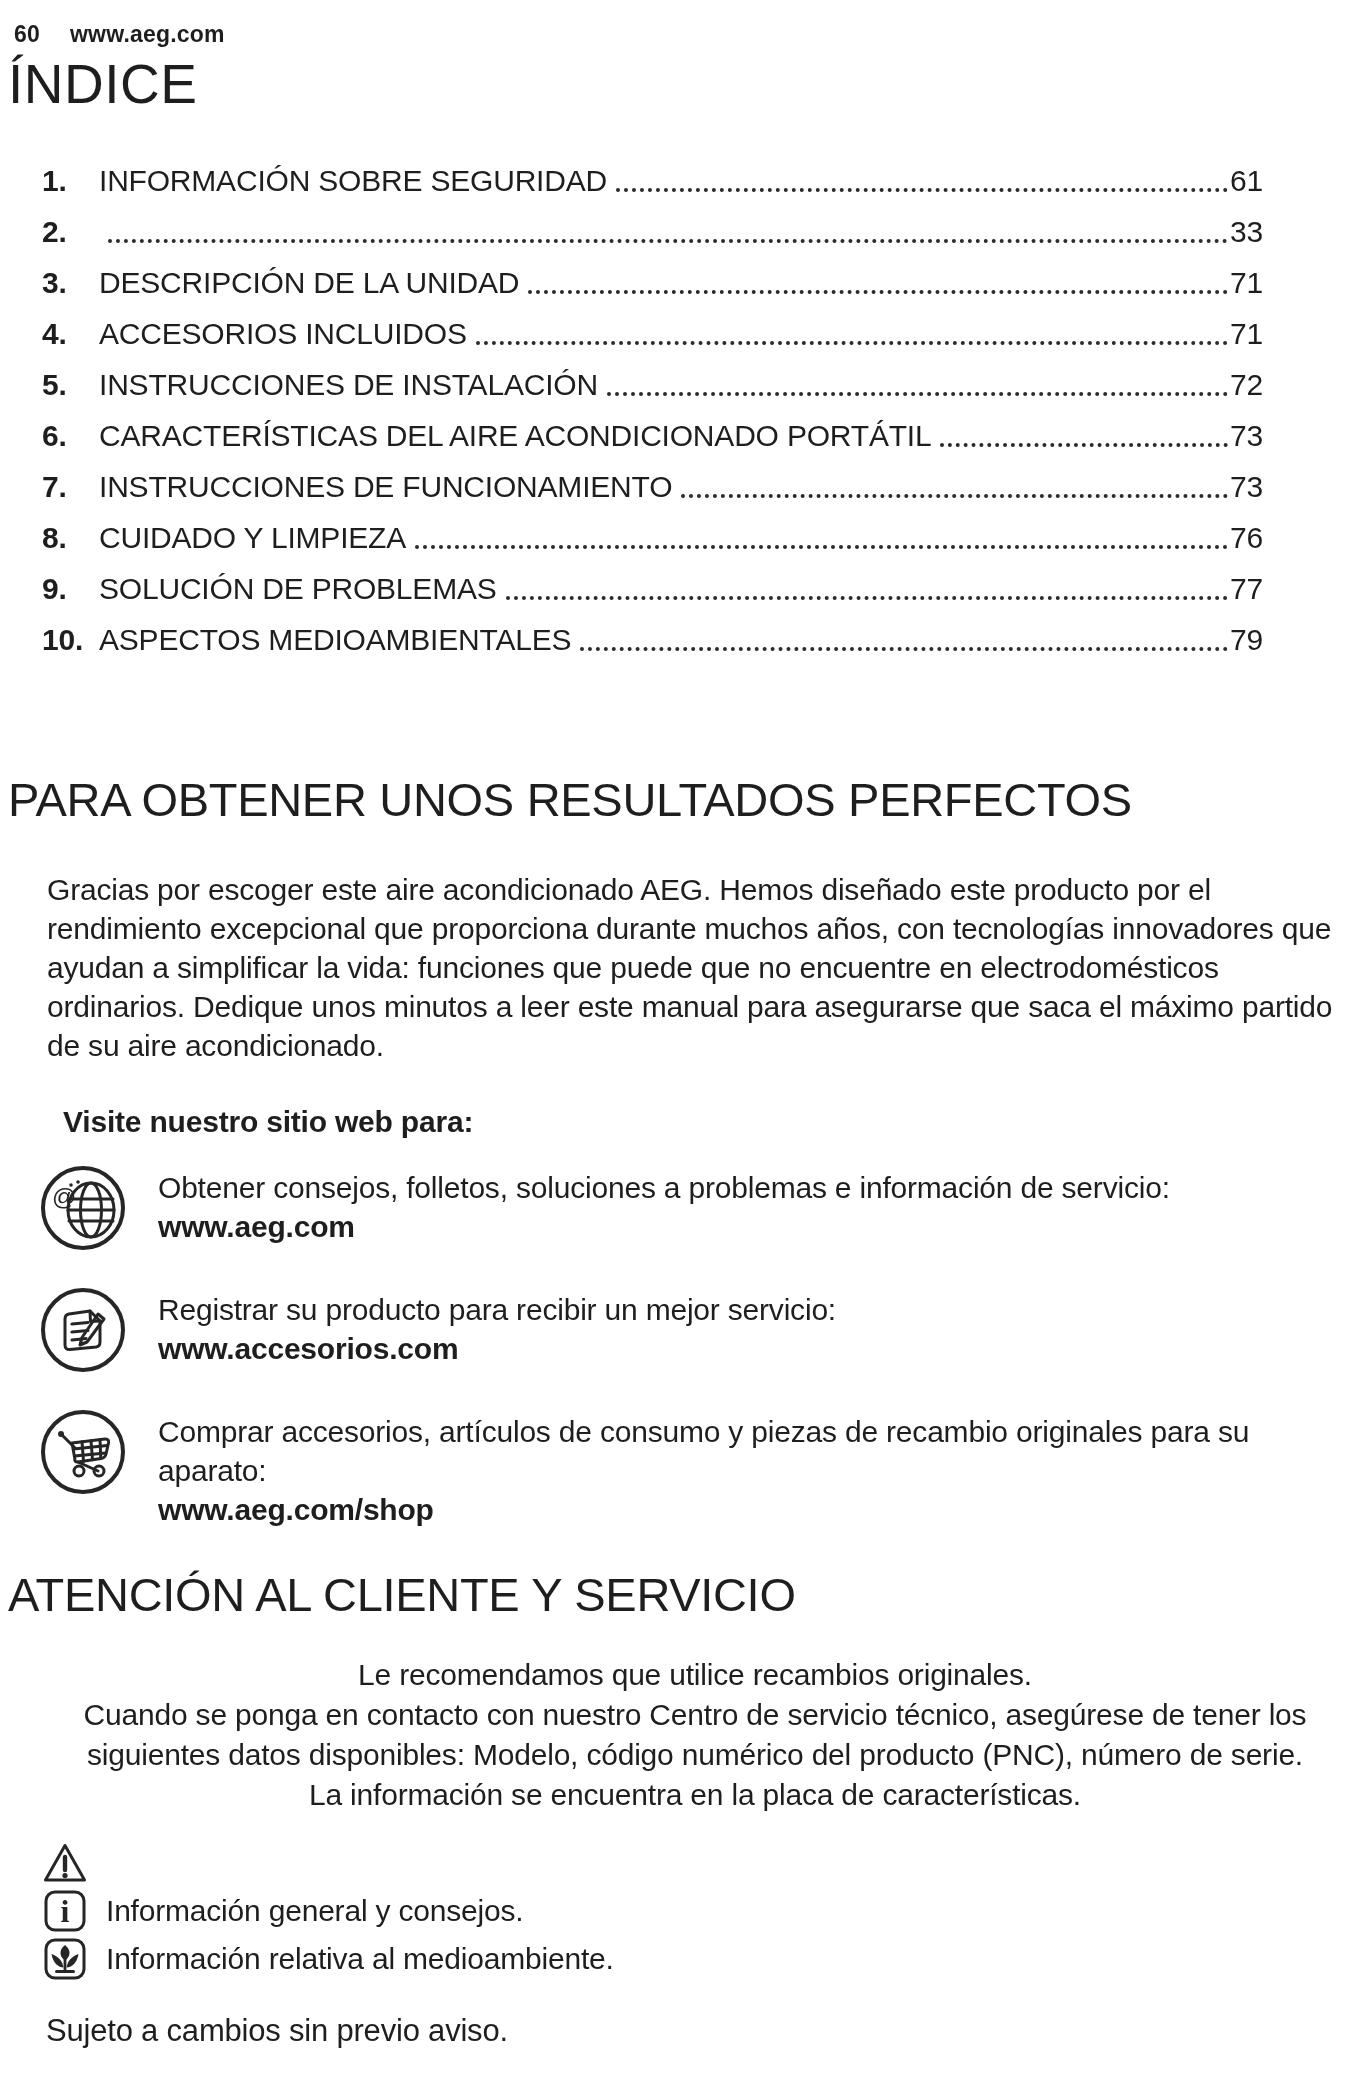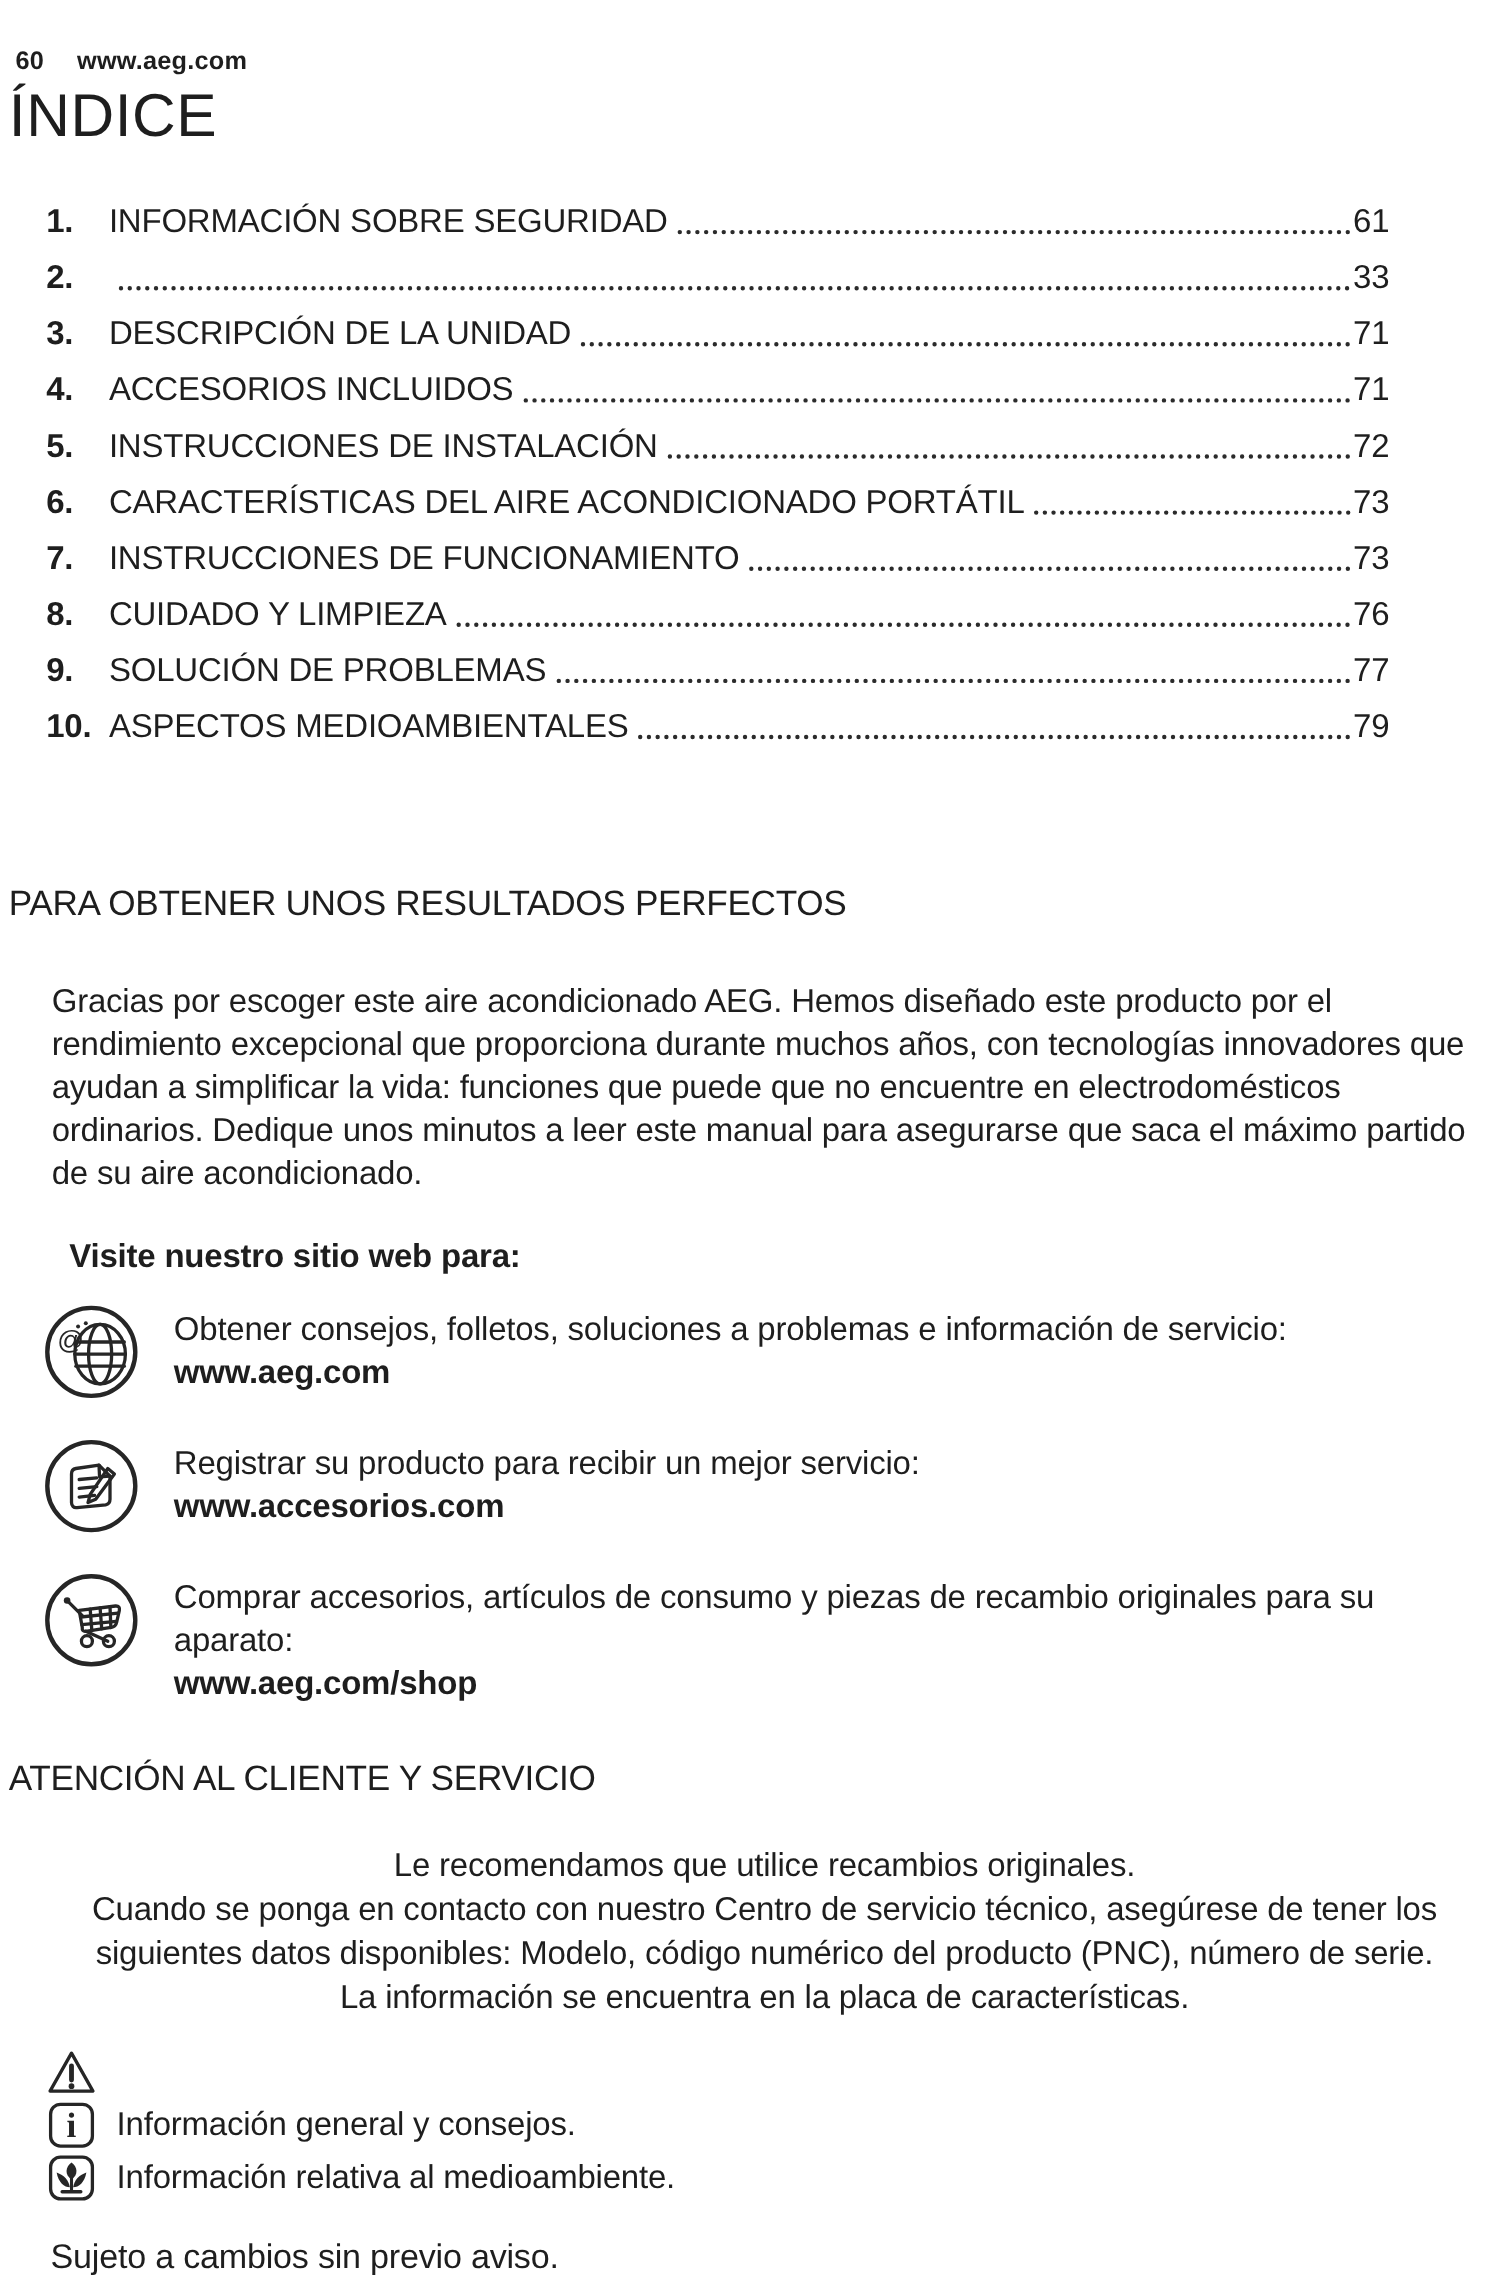--- a/index.html
+++ b/index.html
@@ -6,21 +6,21 @@
   body{
     width:1359px;height:2082px;
     background:#ffffff;color:#1e1e1e;
     font-family:"Liberation Sans", sans-serif;
     overflow:hidden;
     -webkit-font-smoothing:antialiased;
   }
   .page{position:relative;width:1359px;height:2082px;}
 
   
-  .hdr{padding:10px 0 0 14px;font-size:23px;font-weight:bold;letter-spacing:.2px;margin-top:32px;}
+  .hdr{padding:21px 0 0 14px;font-size:23px;font-weight:bold;letter-spacing:.2px;}
   .hdr .pgnum{margin-right:30px;}
 
   
   h1.index-title{
     margin:6px 0 0 8px;
     font-size:55px;font-weight:400;letter-spacing:.5px;
     line-height:60px;
   }
 
   
@@ -36,21 +36,21 @@
     flex:1 1 auto;min-width:26px;
     align-self:flex-end;
     border-bottom:4px dotted #2b2b2b;
     margin:0 2px 7px 9px;
   }
   .toc-page{flex:none;}
 
   
   h2.section{
     margin:0 0 0 8px;
-    font-size:32px;font-weight:400;letter-spacing:-.3px;
+    font-size:47px;font-weight:400;letter-spacing:-.3px;
     line-height:52px;
   }
   h2.results-title{margin-top:116px;}
   h2.service-title{margin-top:40px;}
 
   .intro{
     margin:44px 16px 0 47px;
     font-size:30px;line-height:39px;letter-spacing:-.2px;
   }
   .visit{

